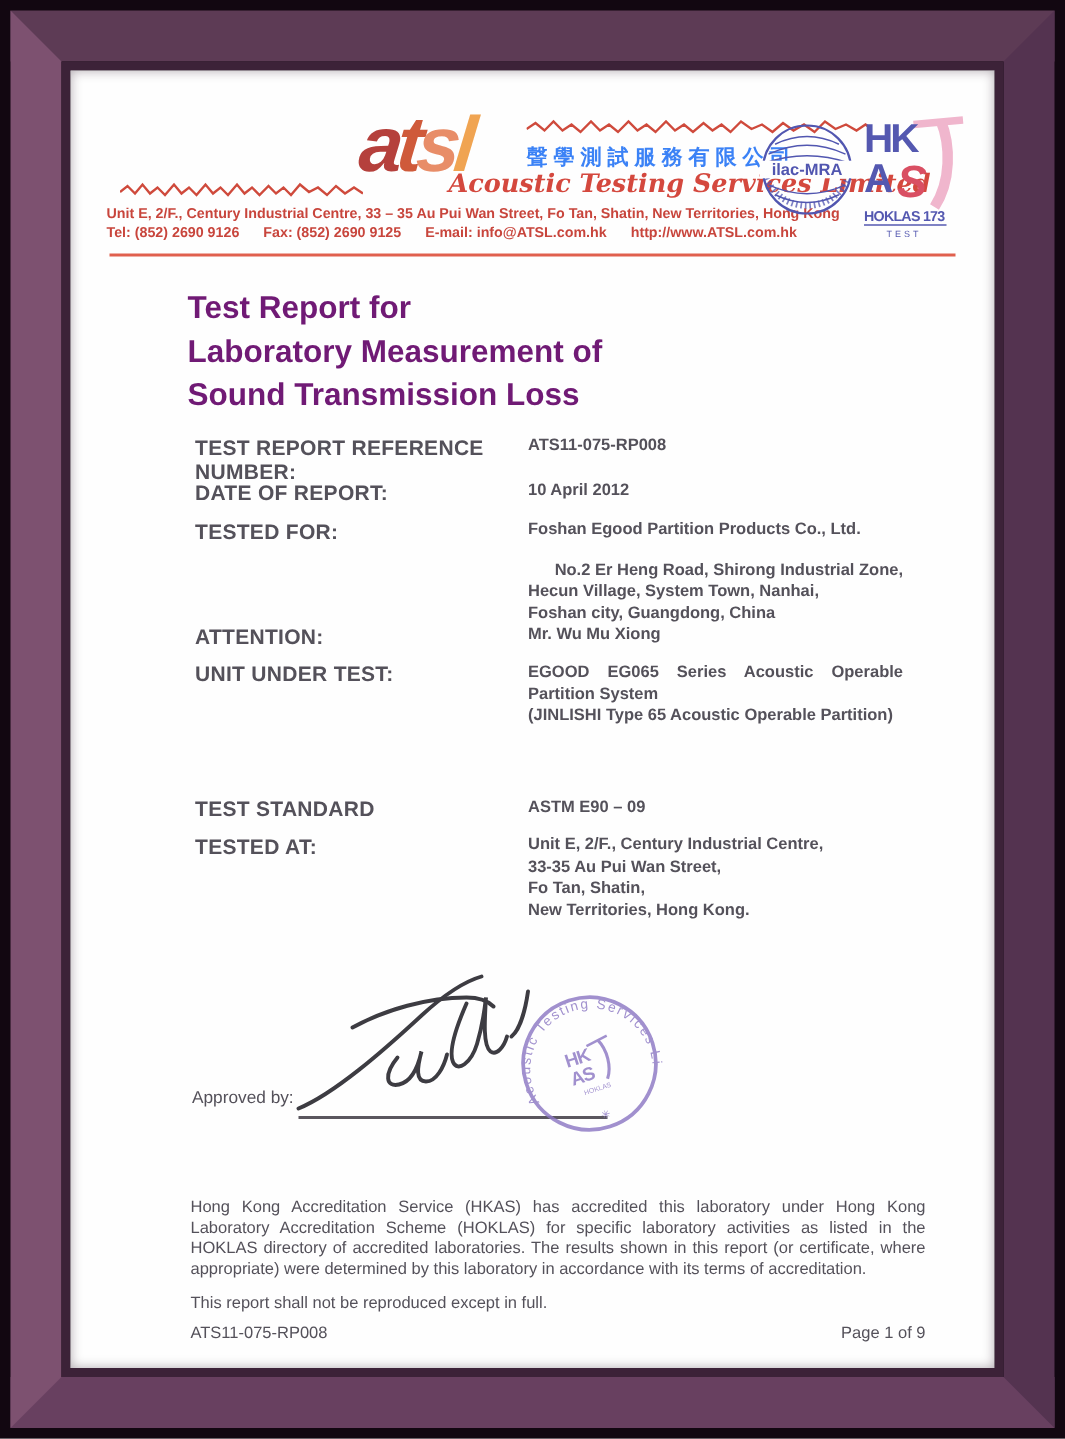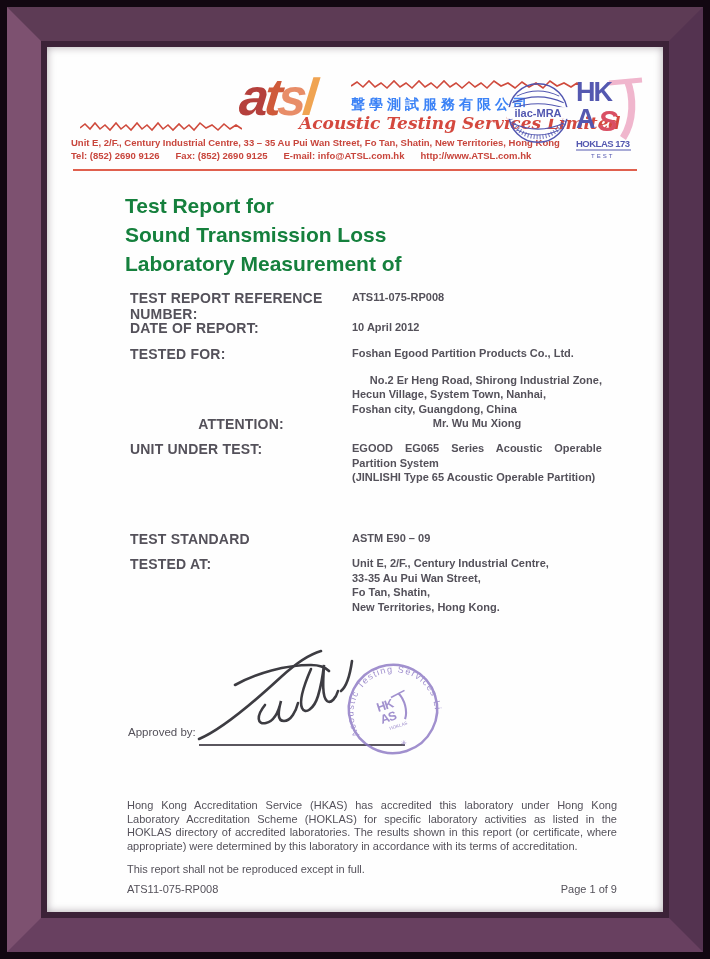--- a/index.html
+++ b/index.html
@@ -34,21 +34,21 @@
     color:#c8453c; white-space:nowrap; }
   .contact-line { left:24px; top:103px; font-size:9.5px; font-weight:bold;
     color:#c8453c; white-space:nowrap; display:flex; gap:16px; }
   .red-rule { left:26px; top:122px; width:564px; height:2px; background:#e0604e; }
 
   .ilac { left:458px; top:33px; width:66px; height:66px; }
   .hkas { left:528px; top:28px; width:70px; height:86px; }
 
   
   .title { left:78px; top:144px; font-size:21px; font-weight:bold;
-    color:#15803d; line-height:29px; }
+    color:#701a75; line-height:29px; }
 
   
   .frow { left:83px; width:472px; display:grid; grid-template-columns:222px 250px; }
   .flabel { font-size:14px; font-weight:bold; letter-spacing:.2px; }
   .fvalue { font-size:11px; font-weight:bold; line-height:14.5px; }
   .just { text-align:justify; }
 
   
   .approved { left:81px; top:679px; font-size:11.5px; }
   .sig-svg { left:146px; top:592px; width:165px; height:105px; }
@@ -116,22 +116,22 @@
       <text x="23" y="56" font-size="30" font-weight="bold" font-style="italic" fill="#d94f63">S</text>
       <text x="1" y="72" font-size="9.5" font-weight="bold" fill="#5458b0" letter-spacing="-0.5">HOKLAS 173</text>
       <line x1="1" y1="75" x2="56" y2="75" stroke="#5458b0" stroke-width="1"></line>
       <text x="16" y="83" font-size="6" fill="#5458b0" letter-spacing="2">TEST</text>
     </svg>
 
     <div class="abs red-rule"></div>
 
     <div class="abs title">
       <div>Test Report for</div>
+      <div>Laboratory Measurement of</div>
       <div>Sound Transmission Loss</div>
-      <div>Laboratory Measurement of</div>
     </div>
 
     <div class="abs frow" style="top:243px;">
       <div class="flabel">TEST REPORT REFERENCE NUMBER:</div>
       <div class="fvalue">ATS11-075-RP008</div>
     </div>
 
     <div class="abs frow" style="top:273px;">
       <div class="flabel">DATE OF REPORT:</div>
       <div class="fvalue">10 April 2012</div>
@@ -140,21 +140,21 @@
     <div class="abs frow" style="top:299px;">
       <div class="flabel">TESTED FOR:</div>
       <div class="fvalue">
         <div>Foshan Egood Partition Products Co., Ltd.</div>
         <div style="margin-top:12px;text-align:right;">No.2 Er Heng Road, Shirong Industrial Zone,</div>
         <div>Hecun Village, System Town, Nanhai,</div>
         <div>Foshan city, Guangdong, China</div>
       </div>
     </div>
 
-    <div class="abs frow" style="top:369px;text-align:center;">
+    <div class="abs frow" style="top:369px;">
       <div class="flabel">ATTENTION:</div>
       <div class="fvalue">Mr. Wu Mu Xiong</div>
     </div>
 
     <div class="abs frow" style="top:394px;">
       <div class="flabel">UNIT UNDER TEST:</div>
       <div class="fvalue">
         <div class="just">EGOOD EG065 Series Acoustic Operable Partition System</div>
         <div class="just">(JINLISHI Type 65 Acoustic Operable Partition)</div>
       </div>

